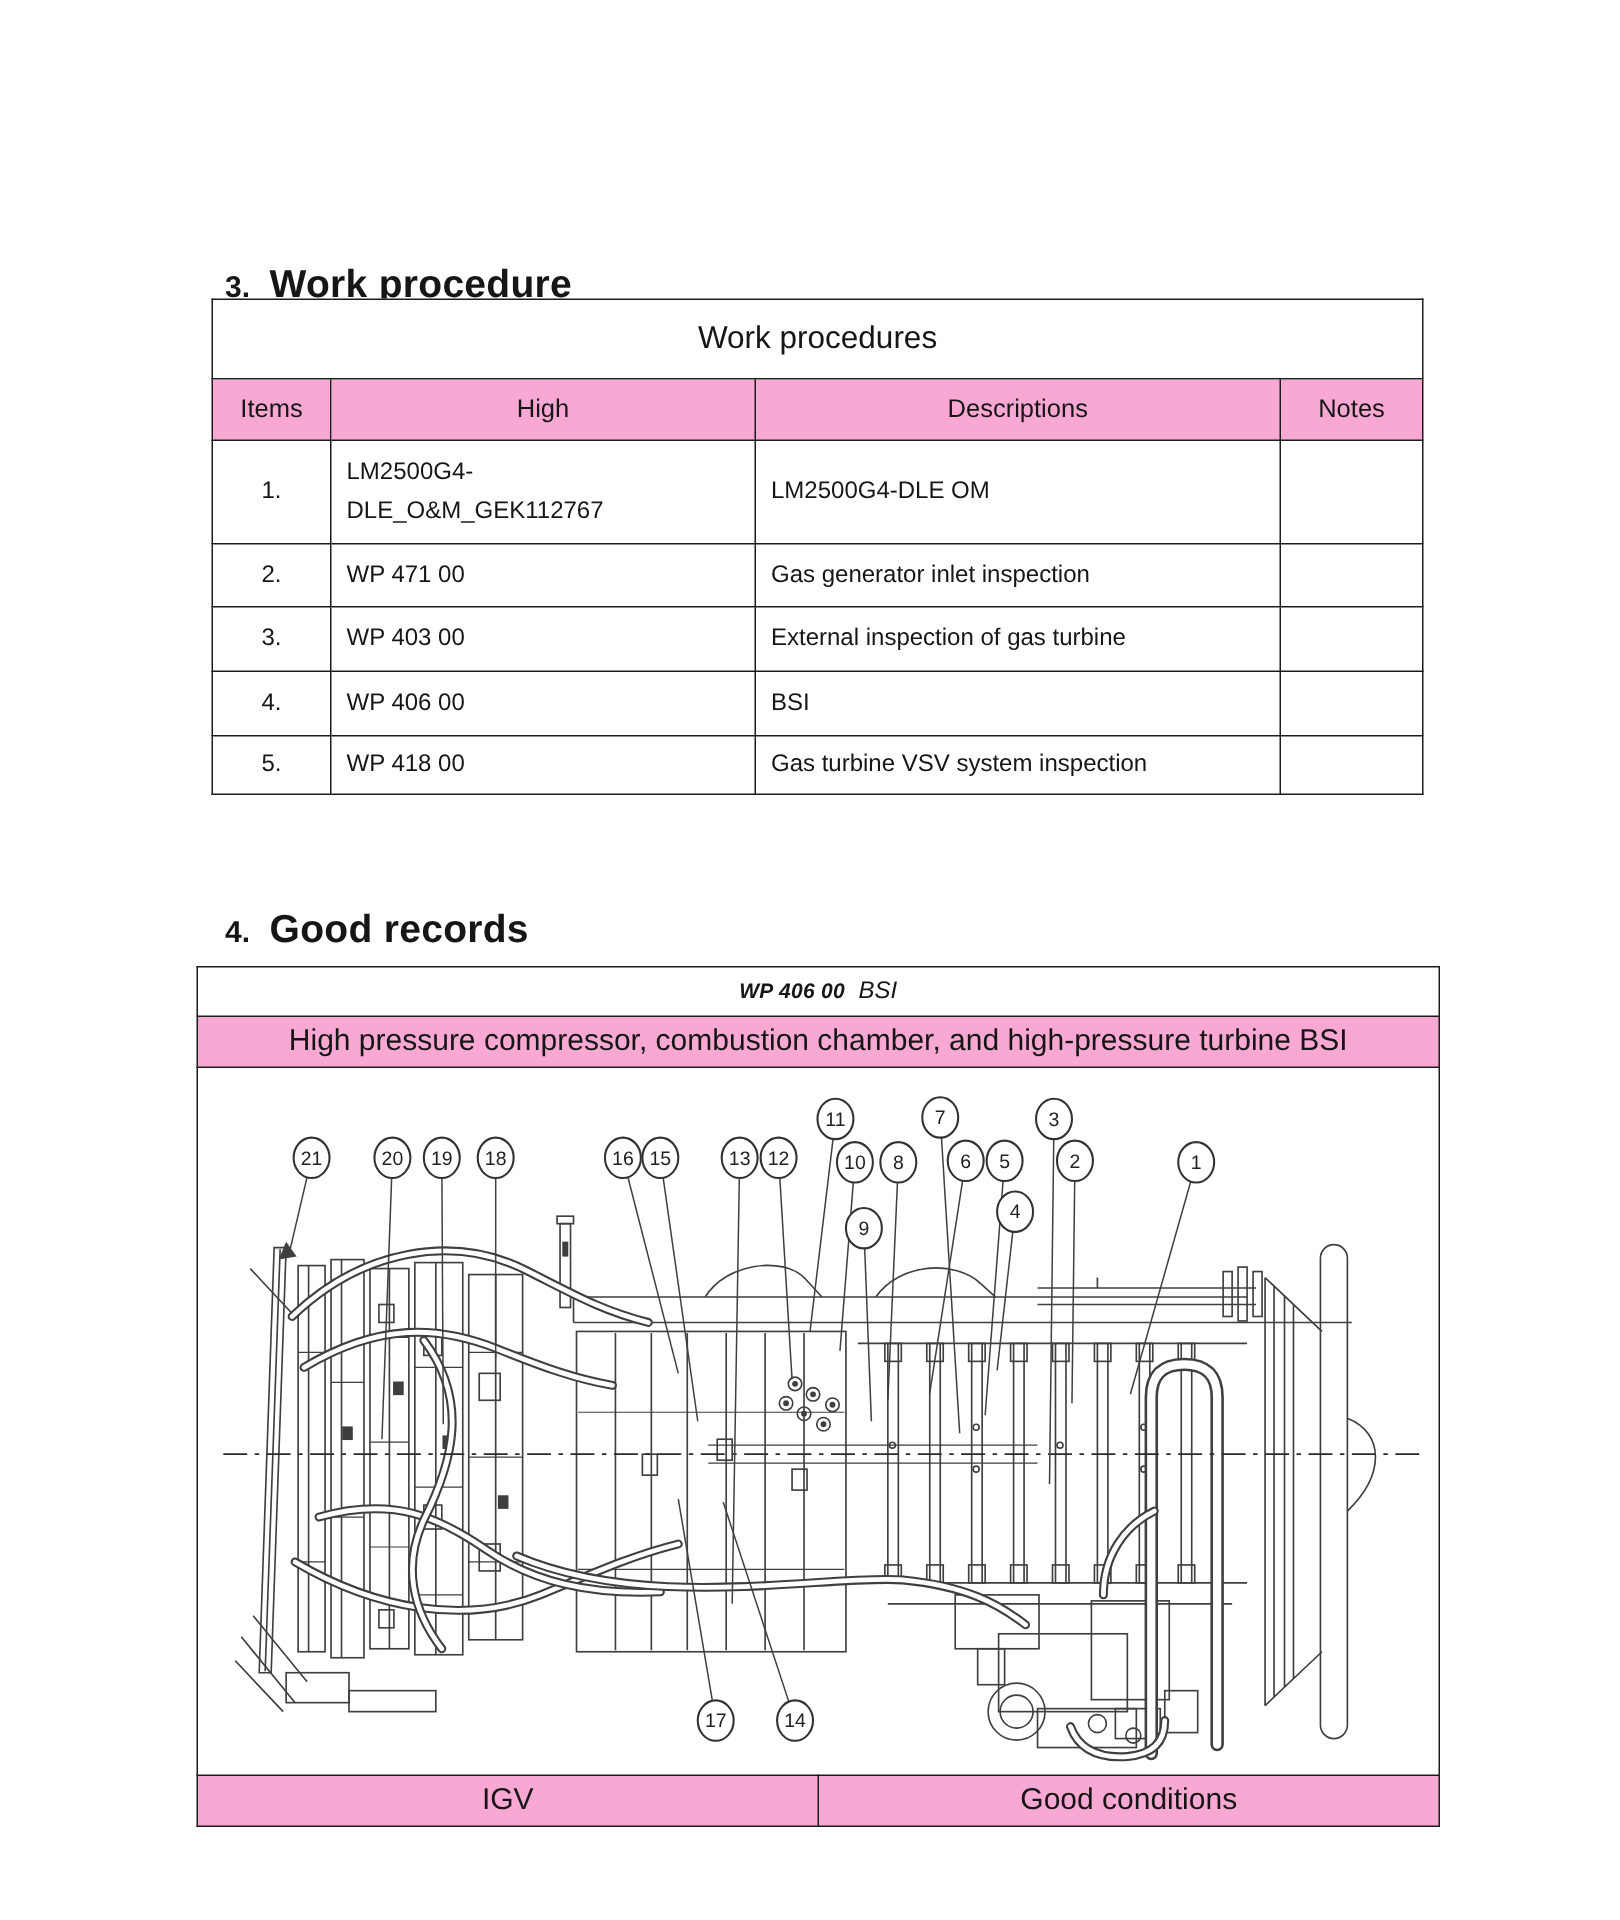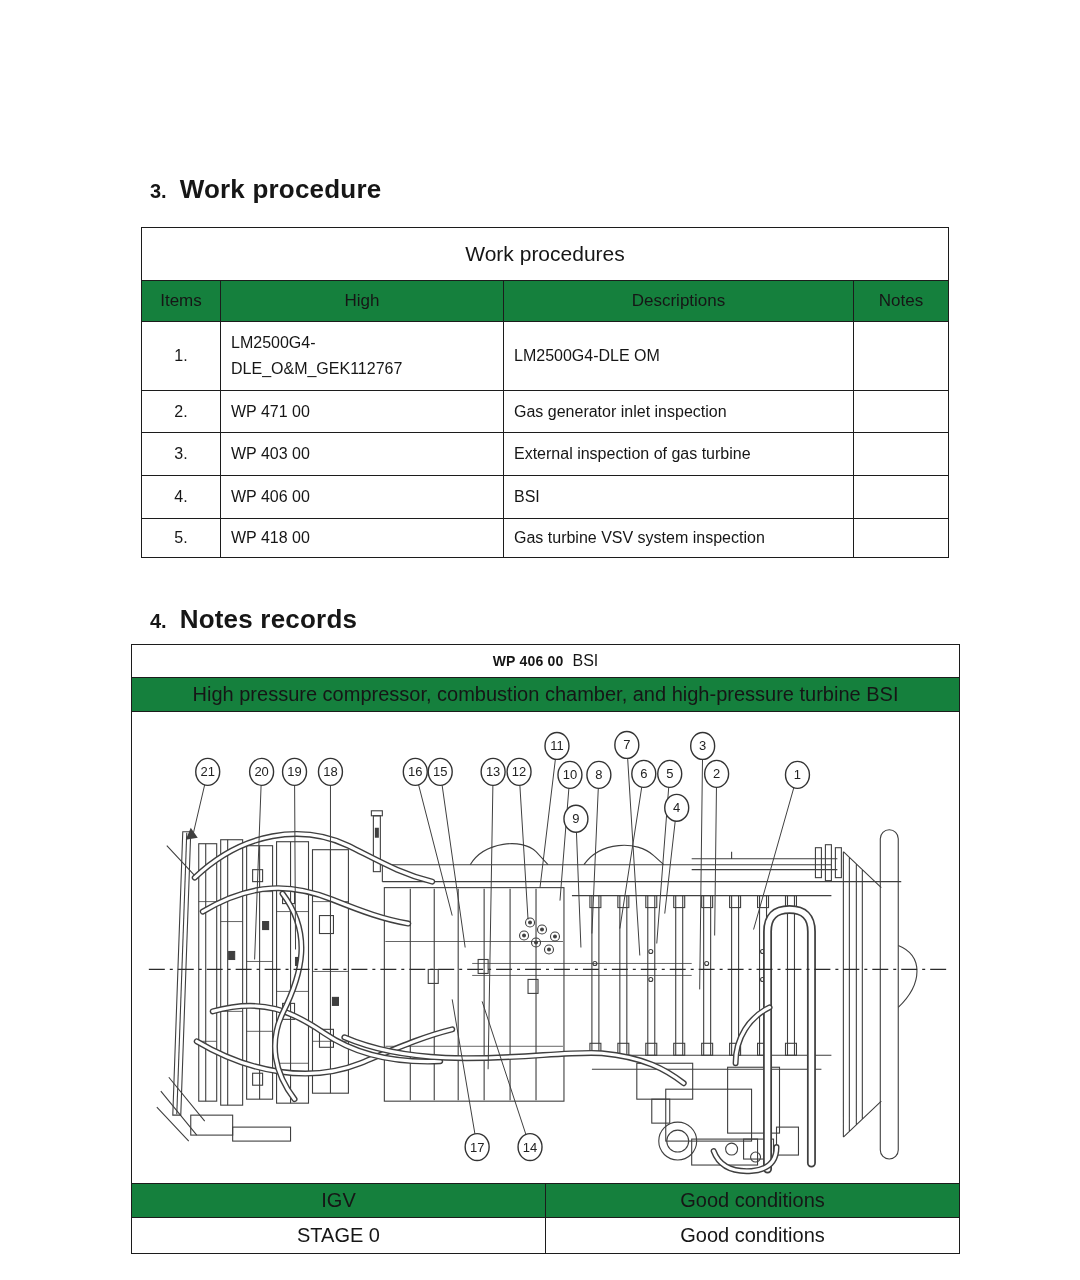--- a/index.html
+++ b/index.html
@@ -5,30 +5,30 @@
   html,body{margin:0;padding:0;background:#ffffff;}
   .page{position:relative;width:1080px;height:1280px;background:#fff;overflow:hidden;
         font-family:"Liberation Sans","DejaVu Sans",sans-serif;color:#161616;}
   .heading{position:absolute;display:flex;align-items:baseline;gap:13px;font-weight:700;}
   .heading .hnum{font-size:20px;}
   .heading .htxt{font-size:26px;letter-spacing:.2px;}
   #h3{left:150px;top:174px;}
   #h4{left:150px;top:604px;}
   table{border-collapse:collapse;table-layout:fixed;position:absolute;background:#fff;}
   td{border:1.6px solid #1c1c1c;padding:0;vertical-align:middle;font-size:16px;overflow:hidden;}
-  .t1{left:141px;top:227px;width:807px;padding-left:26px;}
+  .t1{left:141px;top:199px;width:807px;padding-left:26px;}
   .t2{left:131px;top:644px;width:828px;}
-  .beige{background:#15803d;}
+  .beige{background:#f9a8d4;}
   .center{text-align:center;}
   .leftpad{text-align:left;padding-left:10px;}
   .pre{white-space:pre-line;line-height:1.65;}
   .t1title{font-size:21px;text-align:center;height:52px;}
   .hrow td{height:40px;font-size:17px;}
   .h68 td{height:68px;} .h41 td{height:41px;} .h42 td{height:42px;} .h38 td{height:38px;}
-  .rowA td{height:32px;}
+  .rowA td{height:32px;font-style:italic;}
   .wpcode{font-weight:700;font-size:14px;margin-right:9px;letter-spacing:.2px;}
   .wplabel{font-size:16px;}
   .rowB td{height:33px;font-size:20px;}
   .rowD td{height:33px;} .rowE td{height:35px;}
   .small{font-size:20px;} .big{font-size:20px;}
   .diagram-cell{height:471px;position:relative;padding:0;}
   .diagram-cell svg{position:absolute;left:0;top:0;display:block;}
   .art{stroke:#3f3f3f;fill:none;stroke-width:1.1px;}
   .thin{stroke-width:.8px;}
   .pa{stroke:#3f3f3f;stroke-width:6px;fill:none;stroke-linecap:round;}
@@ -93,21 +93,21 @@
         <td class="center">5.</td>
         <td class="leftpad">WP 418 00</td>
         <td class="leftpad">Gas turbine VSV system inspection</td>
         <td></td>
       </tr>
     </tbody>
   </table>
 
   <div class="heading" id="h4">
     <span class="hnum">4.</span>
-    <span class="htxt">Notes records</span>
+    <span class="htxt">Good records</span>
   </div>
 
   <table class="t2">
     <colgroup>
         <col style="width:414px">
         <col style="width:414px">
       </colgroup>
     <tbody>
       <tr class="rowA">
         <td colspan="2" class="center">
@@ -345,20 +345,16 @@
                   <text x="398" y="440.5" text-anchor="middle" font-size="13" fill="#222" font-family="Liberation Sans, DejaVu Sans, sans-serif">14</text>
                 </g>
               </g>
           </svg>
         </td>
       </tr>
       <tr class="rowD">
         <td class="beige center small">IGV</td>
         <td class="beige center big">Good conditions</td>
       </tr>
-      <tr class="rowE">
-        <td class="center small">STAGE 0</td>
-        <td class="center big">Good conditions</td>
-      </tr>
     </tbody>
   </table>
 
 </div>
 
 </body></html>

